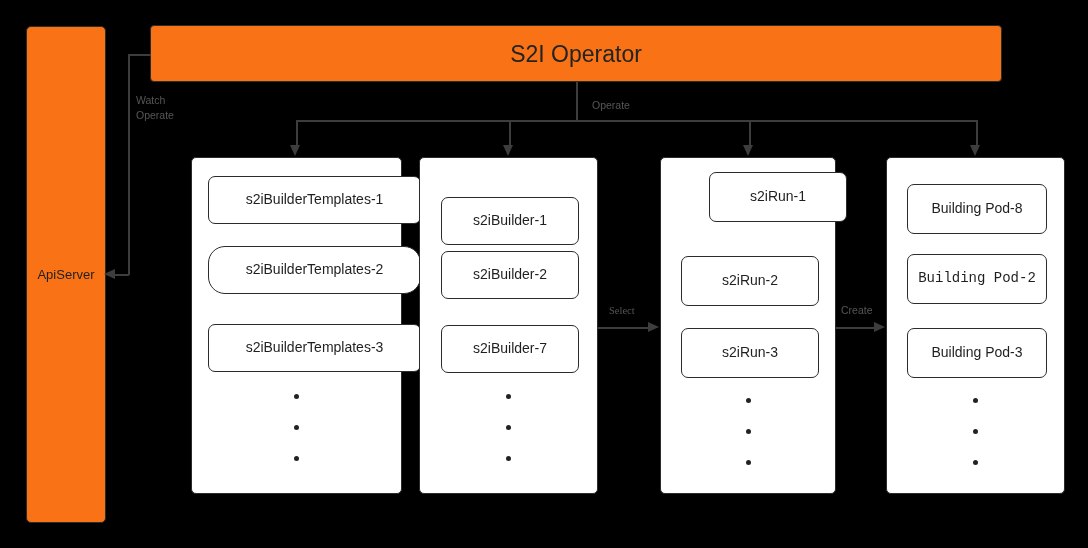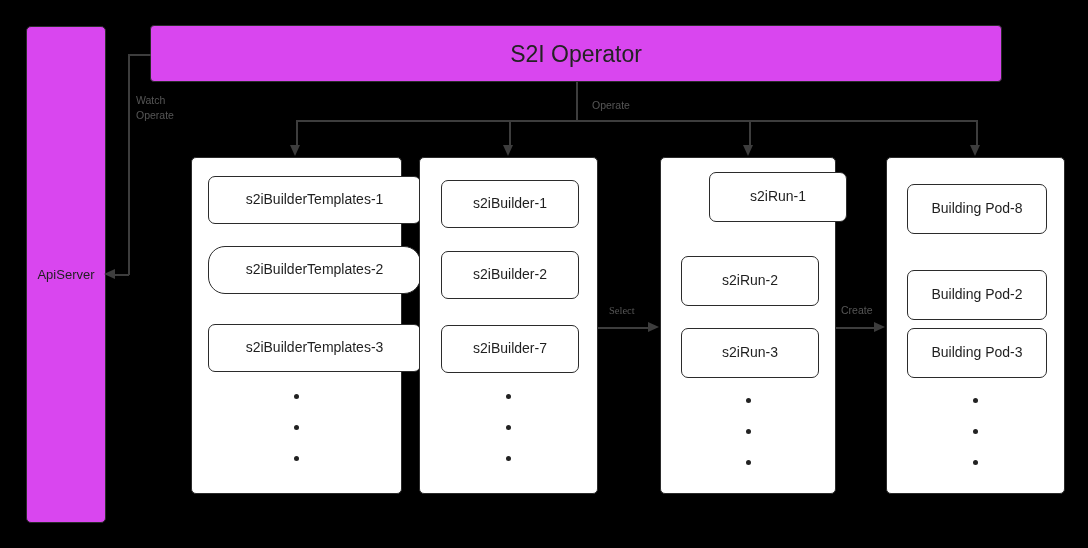--- a/index.html
+++ b/index.html
@@ -11,21 +11,21 @@
     position: relative;
     width: 1088px;
     height: 548px;
     background: #000000;
     font-family: "Liberation Sans", sans-serif;
     overflow: hidden;
   }
   
   .box {
     position: absolute;
-    background: #d946ef;
+    background: #f97316;
     border: 1.5px solid #3a3a3a;
     border-radius: 6px;
     box-sizing: border-box;
   }
   .container-box {
     position: absolute;
     background: #ffffff;
     border: 1.5px solid #2b2b2b;
     border-radius: 5px;
     box-sizing: border-box;
@@ -81,32 +81,32 @@
   }
   .item .label-center { font-size: 14px; }
 
   
   #col-templates .item { left: 16px; width: 213px; height: 48px; }
   #col-templates .item.i0 { top: 18px; }
   #col-templates .item.i1 { top: 88px; border-radius: 17px; }
   #col-templates .item.i2 { top: 166px; }
 
   #col-builders .item { left: 21px; width: 138px; height: 48px; }
-  #col-builders .item.i0 { top: 22px; padding-left: 8px; }
+  #col-builders .item.i0 { top: 39px; padding-left: 8px; }
   #col-builders .item.i1 { top: 93px; }
   #col-builders .item.i2 { top: 167px; }
 
   #col-runs .item { left: 20px; width: 138px; height: 50px; }
   #col-runs .item.i0 { top: 14px; margin-left: 28px; }
   #col-runs .item.i1 { top: 98px; }
   #col-runs .item.i2 { top: 170px; }
 
   #col-pods .item { left: 20px; width: 140px; height: 50px; }
   #col-pods .item.i0 { top: 26px; }
-  #col-pods .item.i1 { top: 112px; }
+  #col-pods .item.i1 { top: 96px; font-family: Liberation Mono, monospace; }
   #col-pods .item.i2 { top: 170px; }
 
   .ellipsis {
     position: absolute;
     left: 0; right: 0;
     text-align: center;
     color: #1f1f1f;
   }
   .ellipsis .dot {
     display: block;

